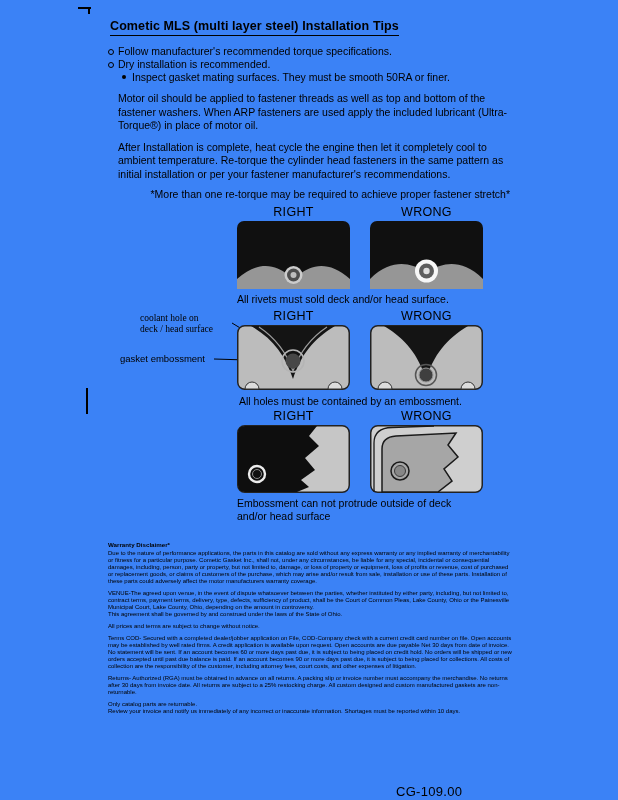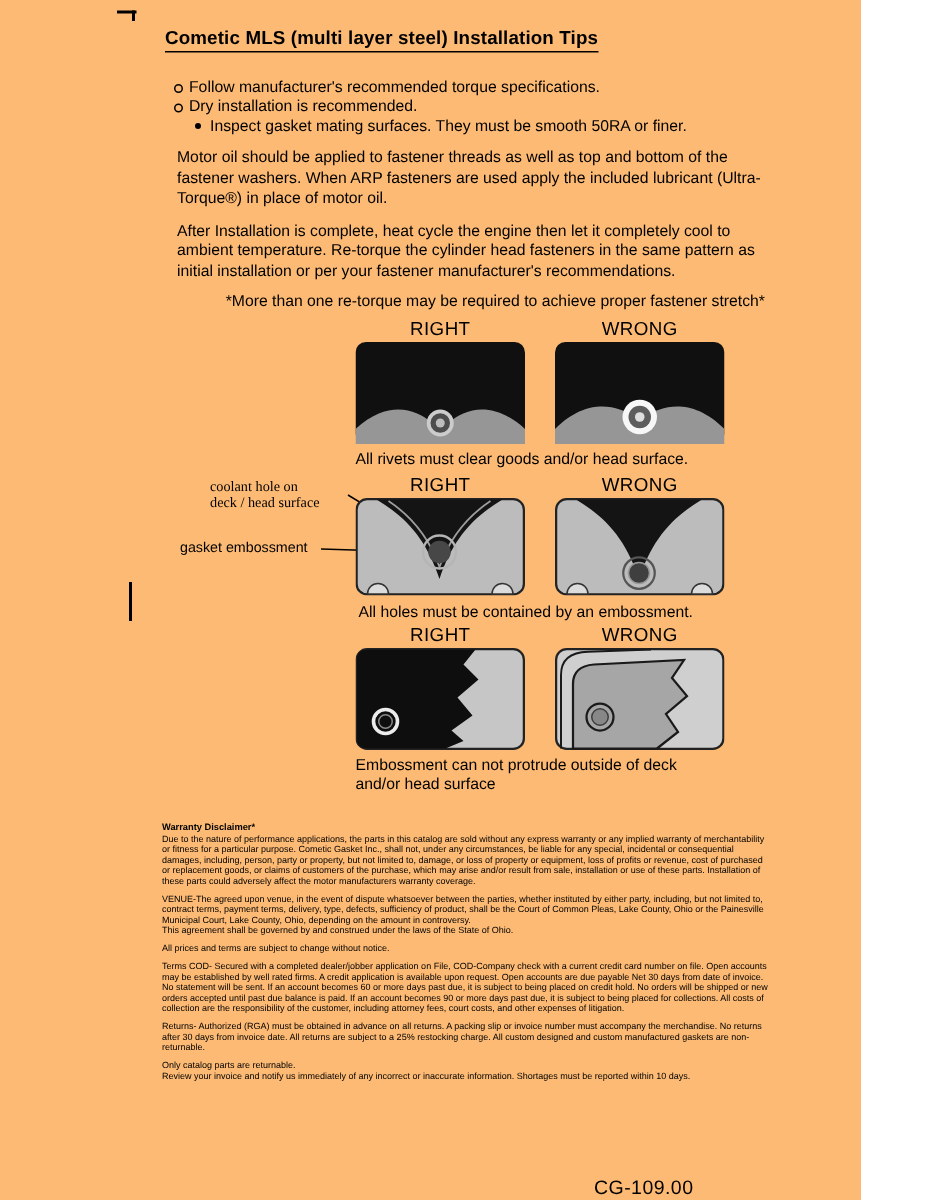--- a/index.html
+++ b/index.html
@@ -1,36 +1,36 @@
 <!DOCTYPE html>
 <html><head>
 <meta charset="utf-8">
 <style>
   html,body{margin:0;padding:0;background:#ffffff;}
   .page{
     position:relative;
-    width:574px;height:800px;
-    background:#fdba74;
+    width:618px;height:800px;
+    background:#3b82f6;
     color:#000;
     font-family:"Liberation Sans", sans-serif;
     overflow:hidden;
   }
   
   .mark-top{position:absolute;left:78px;top:7px;width:13px;height:2px;background:#000;}
   .mark-top-v{position:absolute;left:88px;top:7px;width:2px;height:7px;background:#000;}
   .mark-left{position:absolute;left:86px;top:388px;width:2px;height:26px;background:#000;}
 
   .content{position:absolute;left:108px;top:16px;width:410px;}
 
   h1.title{
     font-size:12.5px;font-weight:bold;margin:0 0 9px 2px;
     display:inline-block;border-bottom:1.5px solid #000;padding-bottom:2px;
     letter-spacing:.1px;
   }
-  .tips{margin:8px;padding:0;list-style:none;font-size:10.5px;line-height:13px;}
+  .tips{margin:0;padding:0;list-style:none;font-size:10.5px;line-height:13px;}
   .tips .row{position:relative;padding-left:10px;}
   .ring{
     display:inline-block;width:4px;height:4px;border:1px solid #000;border-radius:50%;
     position:absolute;left:0;top:4px;
   }
   .tips .sub{padding-left:24px;}
   .dot{
     display:inline-block;width:4px;height:4px;background:#000;border-radius:50%;
     position:absolute;left:14px;top:4px;
   }
@@ -109,21 +109,21 @@
         <circle cx="56.5" cy="54" r="6.5" fill="#4d4d4d"></circle>
         <circle cx="56.5" cy="54" r="3" fill="#bdbdbd"></circle>
       </svg>
       <svg class="fig-img col-r r1-img" width="113" height="68" viewBox="0 0 113 68">
         <rect width="113" height="68" rx="7" fill="#101010"></rect>
         <path d="M0,68 L0,58 C22,36 42,43 52,49 L61,49 C71,43 91,36 113,58 L113,68 Z" fill="#969696"></path>
         <circle cx="56.5" cy="50" r="11.5" fill="#f7f7f7"></circle>
         <circle cx="56.5" cy="50" r="7.5" fill="#5d5d5d"></circle>
         <circle cx="56.5" cy="50" r="3.2" fill="#dedede"></circle>
       </svg>
-      <div class="fig-caption r1-cap">All rivets must clear goods and/or head surface.</div>
+      <div class="fig-caption r1-cap">All rivets must sold deck and/or head surface.</div>
 
       <div class="fig-label col-l r2-label">RIGHT</div>
       <div class="fig-label col-r r2-label">WRONG</div>
 
       <div class="annot annot-coolant">
         <div>coolant hole on</div>
         <div>deck / head surface</div>
       </div>
       <div class="annot annot-emboss">gasket embossment</div>
 

